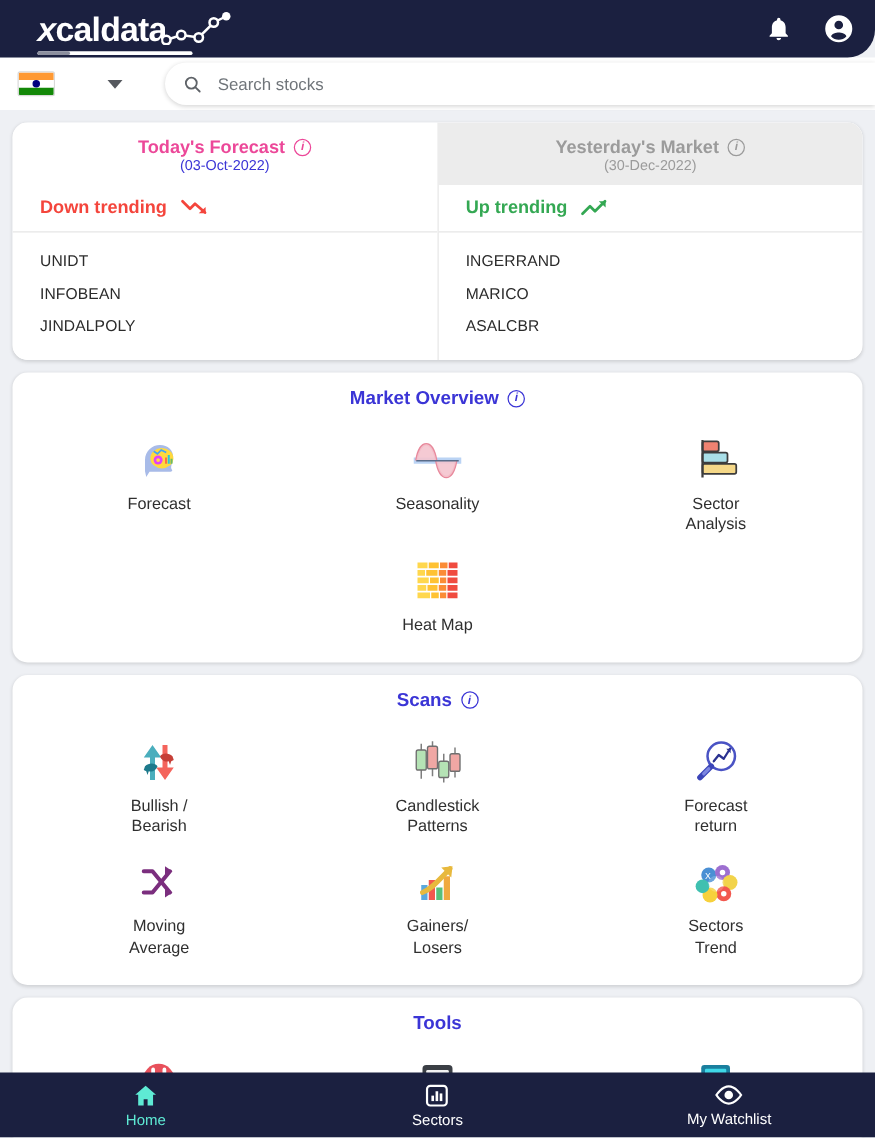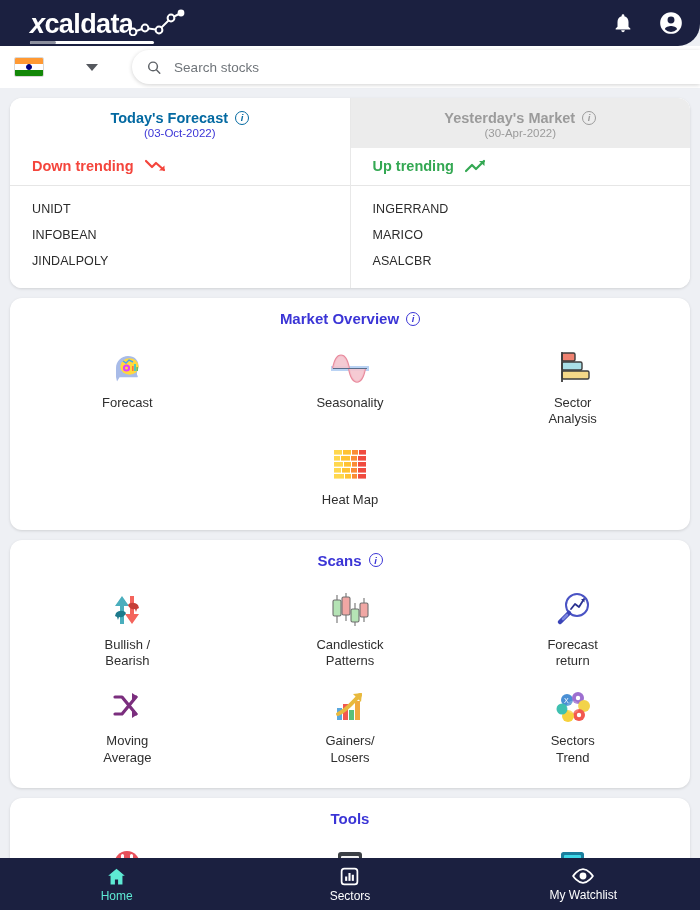--- a/index.html
+++ b/index.html
@@ -123,21 +123,21 @@
   
   .split { display: flex; }
   .split-col { flex: 1; background: #ffffff; }
   .split-col.muted .col-head { background: #ececec; }
   .split-col + .split-col { border-left: 1px solid #e8e8e8; }
   .col-head {
     padding: 11px 6px 9px 6px;
     text-align: center;
   }
   .col-title {
-    font-size: 14.5px; font-weight: 700; color: #0369a1;
+    font-size: 14.5px; font-weight: 700; color: #ec4899;
     display: inline-flex; align-items: center; gap: 7px;
   }
   .split-col.muted .col-title { color: #9b9b9b; }
   .col-date { font-size: 11.5px; color: #3b35d6; margin-top: 0; }
   .split-col.muted .col-date { color: #9b9b9b; }
   .trend-row {
     padding: 10px 22px 11px 22px;
     display: flex; align-items: center; gap: 10px;
     border-bottom: 1px solid #e6e6e6;
   }
@@ -286,21 +286,21 @@
             <div class="ticker">JINDALPOLY</div>
           </div>
         </div>
 
         <div class="split-col muted">
           <div class="col-head">
             <div class="col-title">
               <span>Yesterday's Market</span>
               <span class="info-i">i</span>
             </div>
-            <div class="col-date">(30-Apr-2022)</div>
+            <div class="col-date">(30-Dec-2022)</div>
           </div>
           <div class="trend-row trend-up">
             <span class="trend-label">Up trending</span>
             <svg width="24" height="16" viewBox="0 0 24 16" fill="none" stroke="#34a853" stroke-width="2.2" stroke-linecap="round" stroke-linejoin="round">
               <polyline points="2,13 8,7 12,11 20,3"></polyline>
               <polyline points="15,3 20.5,3 20.5,8" fill="#34a853" stroke="none"></polyline>
             </svg>
           </div>
           <div class="ticker-list">
             <div class="ticker">INGERRAND</div>

